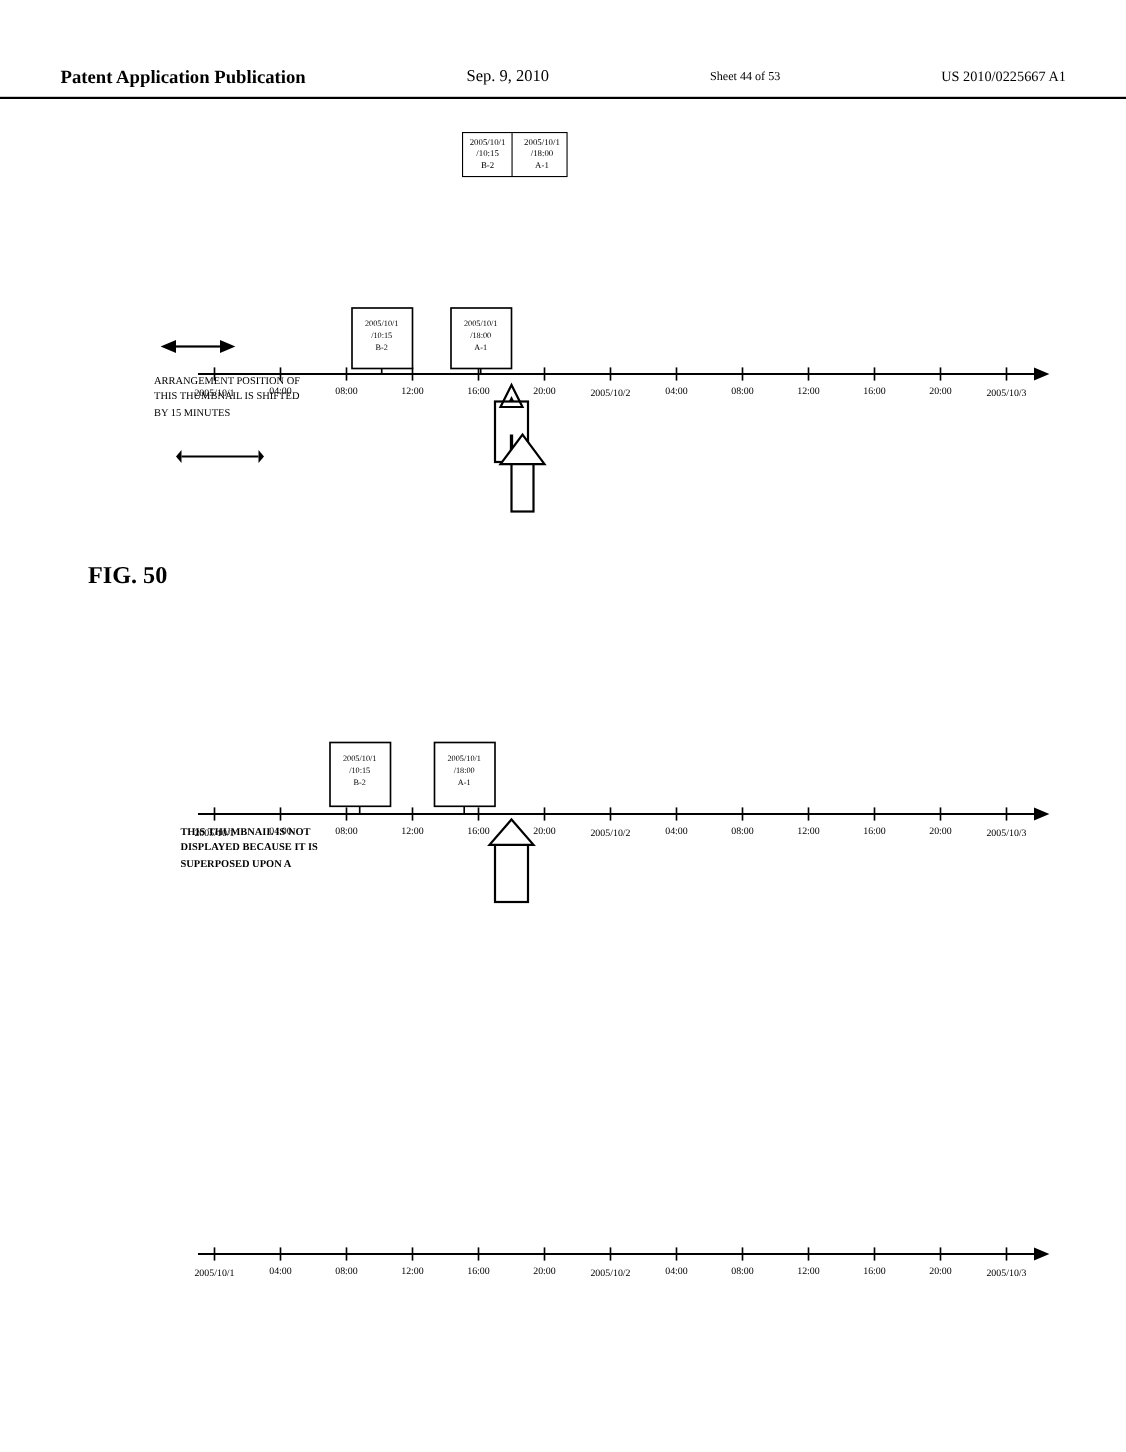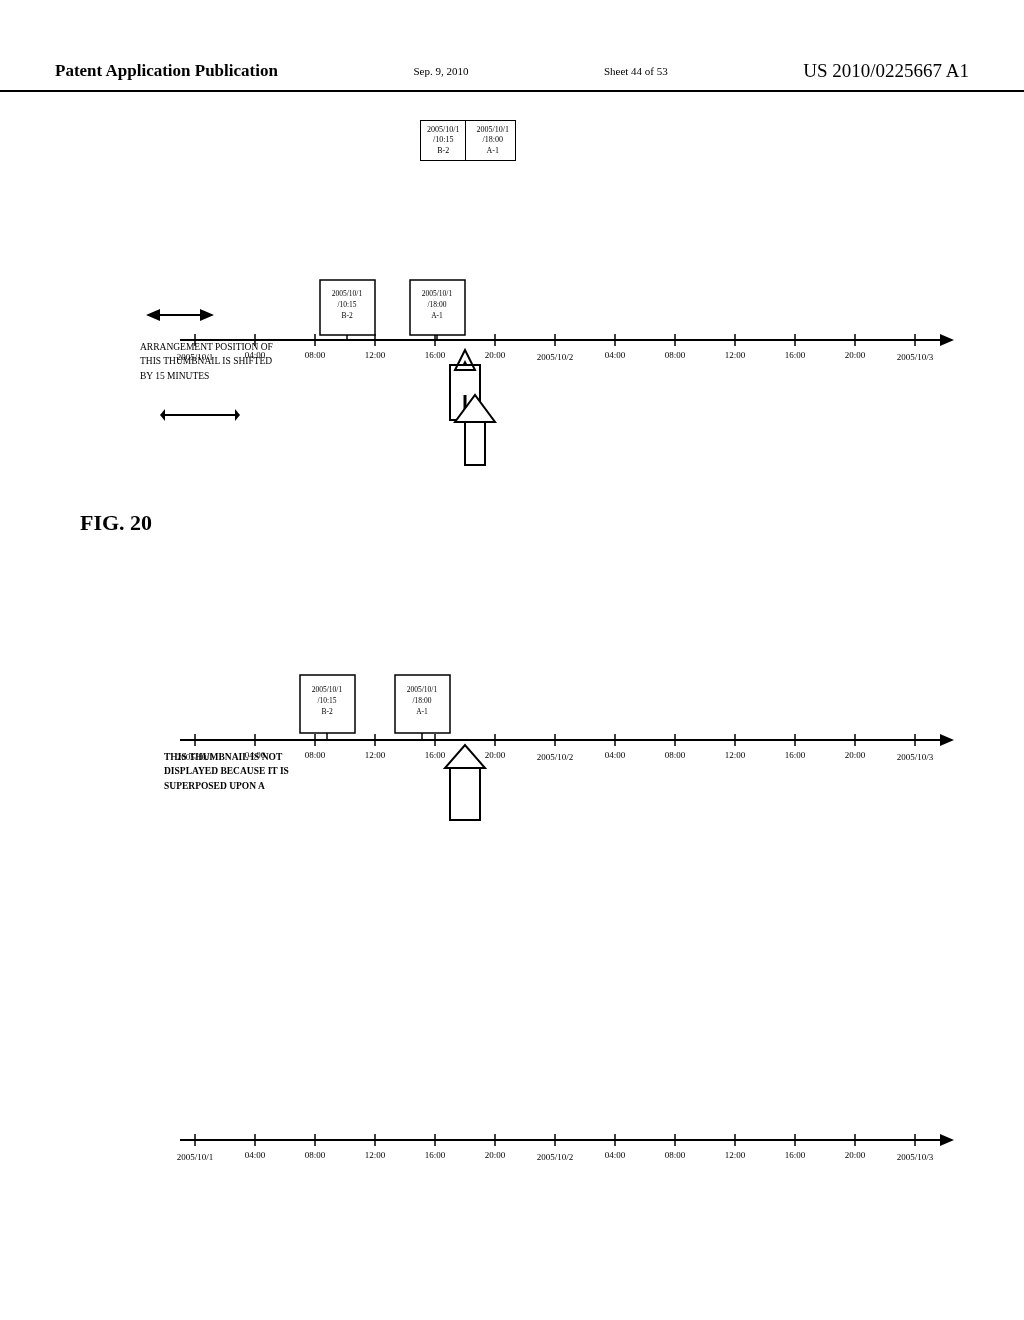--- a/index.html
+++ b/index.html
@@ -31,28 +31,28 @@
       left: 80px;
       right: 40px;
       bottom: 60px;
     }
   </style>
 </head>
 <body>
 
 <div class="header">
   <span style="font-weight:bold; font-size:17px;">Patent Application Publication</span>
-  <span style="font-size:11px;">Sep. 9, 2010</span>
+  <span style="font-size:15px;">Sep. 9, 2010</span>
   <span style="font-size:11px;">Sheet 44 of 53</span>
-  <span style="font-size:19px;">US 2010/0225667 A1</span>
+  <span style="font-size:13px;">US 2010/0225667 A1</span>
 </div>
 
 <div class="main-content">
 
-  <div style="position:absolute; left:0; top:400px; font-size:22px; font-weight:bold;">FIG. 20</div>
+  <div style="position:absolute; left:0; top:400px; font-size:22px; font-weight:bold;">FIG. 50</div>
 
   <div style="position:absolute; left:340px; top:10px; display:flex; gap:4px; border:1.5px solid #000;">
     <div style="border-right:1.5px solid #000; padding:4px 6px; font-size:8px; line-height:1.3; text-align:center; writing-mode:horizontal-tb;">
       <span style="white-space:pre; font-size:8px;">2005/10/1
 /10:15
 B-2</span>
     </div>
     <div style="padding:4px 6px; font-size:8px; line-height:1.3; text-align:center;">
       <span style="white-space:pre; font-size:8px;">2005/10/1
 /18:00

